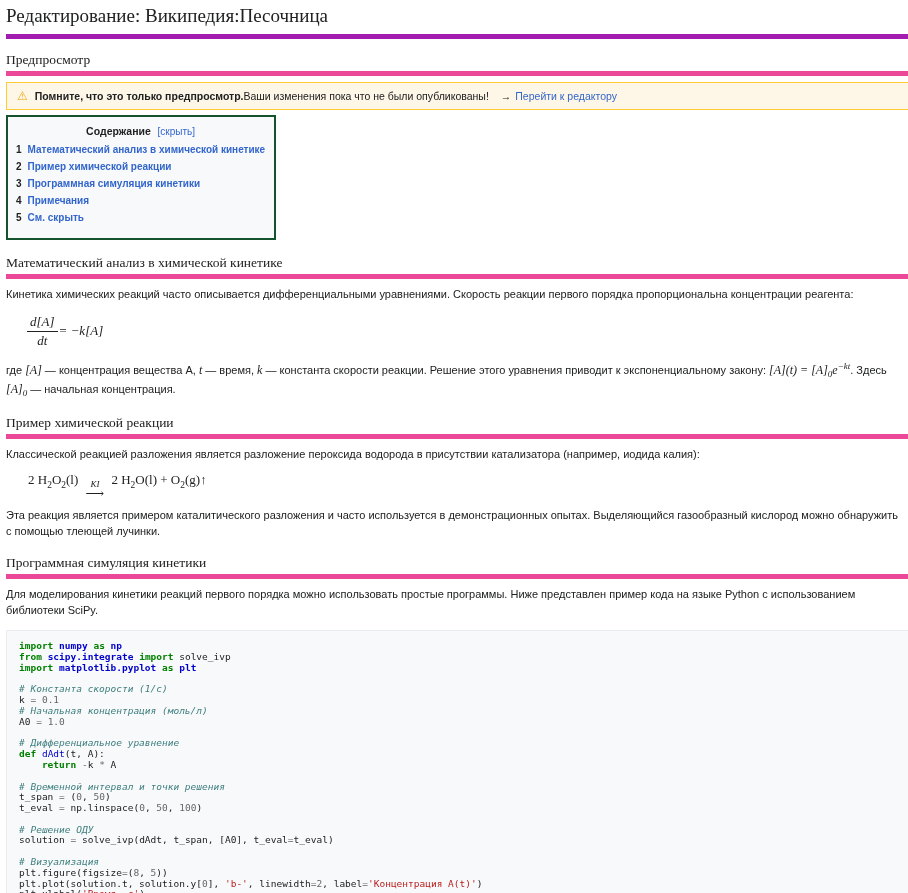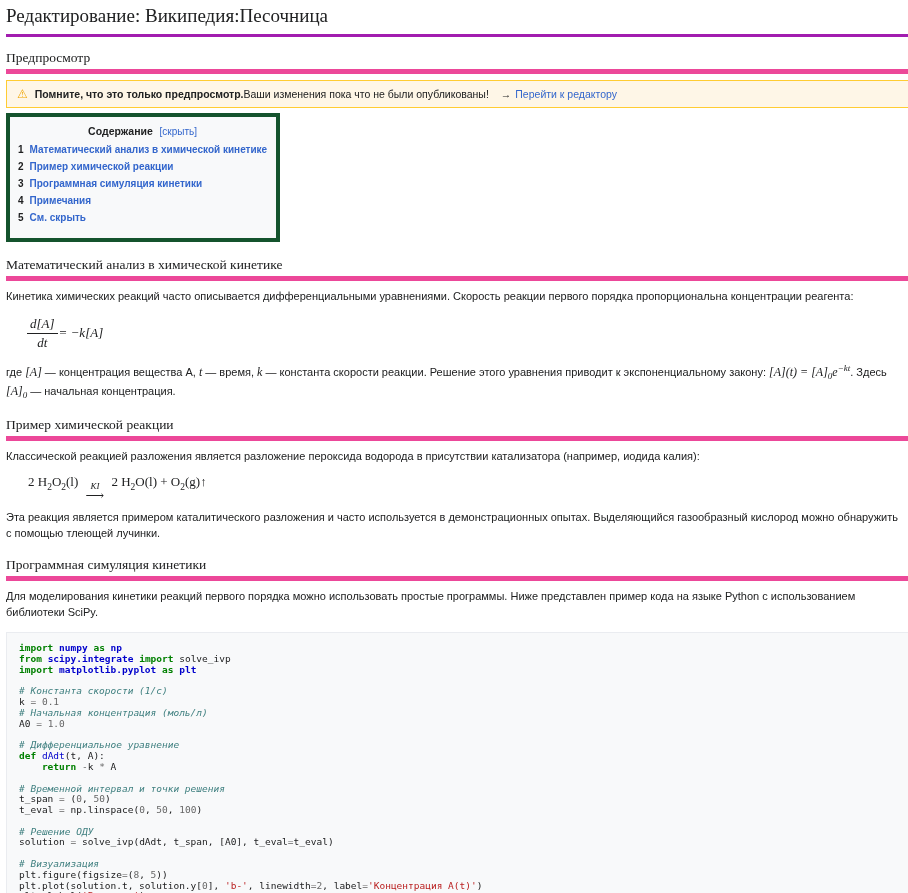--- a/index.html
+++ b/index.html
@@ -11,21 +11,21 @@
     overflow-x: hidden;
   }
   .page { padding: 0 0 10px 6px; }
 
   a.wlink { color: #3366cc; text-decoration: none; cursor: pointer; }
 
   h1.page-title {
     font-family: "Liberation Serif", "DejaVu Serif", serif;
     font-size: 19px; font-weight: 400;
     margin: 0; padding: 5px 2px 7px 0;
-    border-bottom: 3px solid #a21caf;
+    border-bottom: 5px solid #a21caf;
   }
   .h2 {
     font-family: "Liberation Serif", "DejaVu Serif", serif;
     font-size: 13.5px; font-weight: 400;
     margin: 13px 0 0; padding-bottom: 3px;
     border-bottom: 5px solid #ec4899;
   }
   .h2.section { margin-top: 15px; }
 
   .warning-box {
@@ -38,21 +38,21 @@
   }
   .warn-icon { color: #f0a500; font-size: 12px; margin-right: 7px; line-height: 1; }
   .warn-strong { font-weight: bold; margin-right: 0; }
   .warn-text { margin-right: 12px; }
   .warn-arrow { margin-right: 4px; }
 
   .toc {
     display: inline-block;
     margin-top: 5px;
     background: #f8f9fa;
-    border: 4px solid #14532d;
+    border: 2px solid #14532d;
     padding: 8px 9px 10px 8px;
     font-size: 10px;
   }
   .toc-title-row { text-align: center; margin-bottom: 6px; }
   .toc-title { font-weight: bold; font-size: 10.5px; }
   .toc-toggle { font-size: 10px; margin-left: 4px; }
   .toc-item { margin: 3px 0; line-height: 1.4; white-space: nowrap; font-weight: bold; }
   .toc-num { color: #202122; margin-right: 6px; }
 
   p.body-p { margin: 8px 0; line-height: 1.45; max-width: 900px; }

